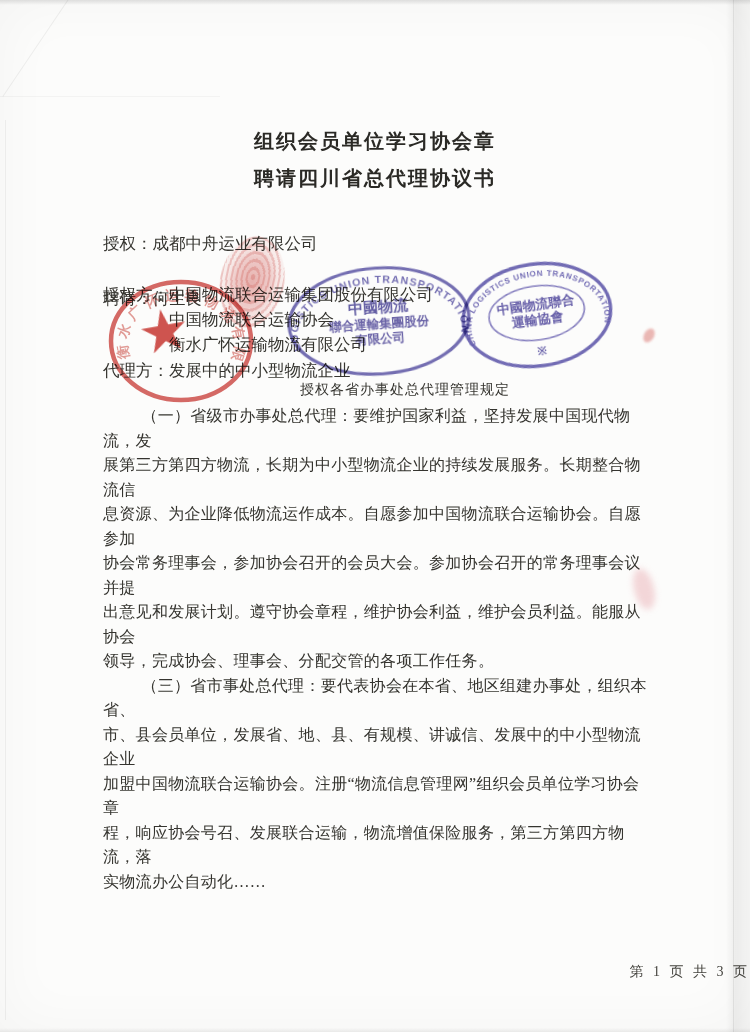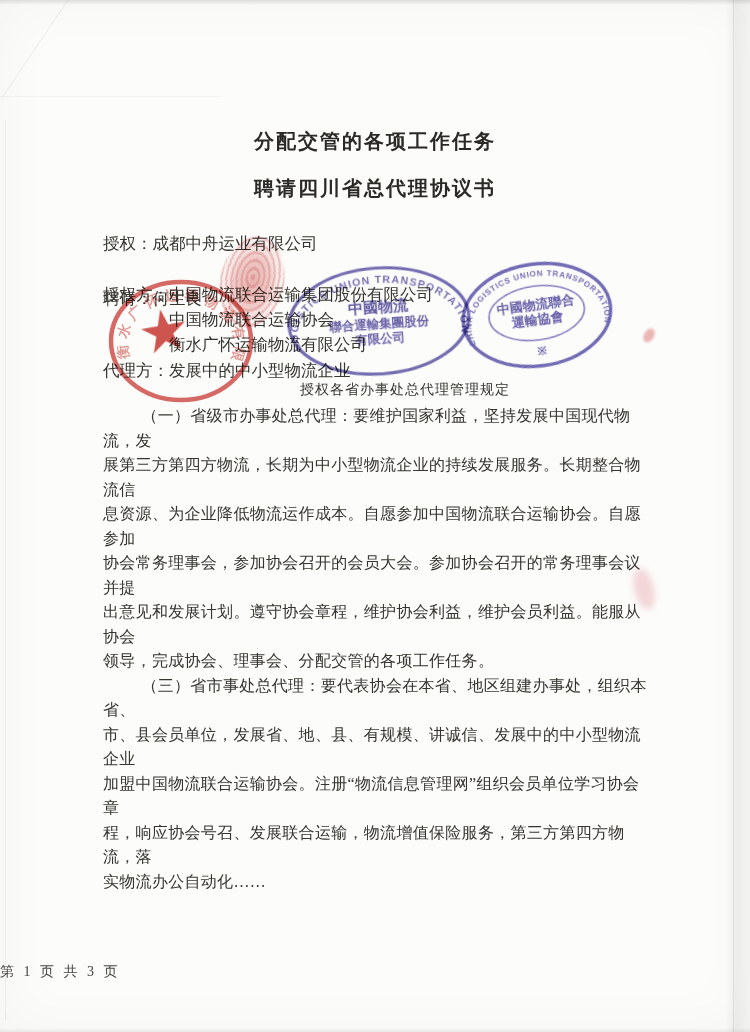--- a/index.html
+++ b/index.html
@@ -19,30 +19,30 @@
     background:linear-gradient(90deg,rgba(0,0,0,0),rgba(0,0,0,.055) 40%,rgba(0,0,0,.02));}
   .crease-right-line{position:absolute;top:0;left:733px;width:1px;height:100%;background:rgba(0,0,0,.07);}
   .crease-left{position:absolute;left:5px;top:120px;width:1px;height:900px;background:rgba(0,0,0,.05);}
   .fold-tl{position:absolute;left:-28px;top:38px;width:140px;height:1px;
     background:rgba(0,0,0,.06);transform:rotate(-56deg);}
   .crease-mid{position:absolute;left:0;top:96px;width:220px;height:1px;background:rgba(0,0,0,.035);}
 
   
   .title-line{position:absolute;left:0;width:100%;text-align:center;
     font-size:20px;font-weight:bold;letter-spacing:2px;color:#2a2925;}
-  .t1{top:128px;} .t2{top:175px;}
+  .t1{top:128px;} .t2{top:165px;}
   .intro-line{position:absolute;left:103px;font-size:16.5px;white-space:nowrap;}
   .i1{top:233px;} .i2{top:258px;margin-top:30px;} .i3{top:284px;}
   .i4{top:309px;left:169px;} .i5{top:334px;left:169px;} .i6{top:360px;}
   .section-heading{position:absolute;left:125px;top:381px;width:560px;
     text-align:center;font-size:14px;letter-spacing:1px;}
   .body-text{position:absolute;left:103px;top:404px;width:552px;
     font-size:16px;line-height:24.5px;letter-spacing:.3px;}
   .body-text p{margin:0;white-space:pre-line;text-indent:2.4em;}
-  .footer{position:absolute;left:0;top:963px;width:100%;text-align:left;
+  .footer{position:absolute;left:0;top:963px;width:100%;text-align:right;
     font-size:14px;letter-spacing:3px;color:#44433e;}
 
   
   .stamp{position:absolute;mix-blend-mode:multiply;}
   .fingerprint{
     left:220px;top:236px;width:64px;height:92px;border-radius:50%;
     transform:rotate(12deg);filter:blur(.6px);opacity:.9;
     background:
       repeating-radial-gradient(ellipse at 50% 45%,rgba(198,52,46,.30) 0 2px,rgba(198,52,46,.06) 2px 5px),
       radial-gradient(closest-side,rgba(198,52,46,.38),rgba(198,52,46,.22) 55%,rgba(198,52,46,.05) 78%,rgba(198,52,46,0));
@@ -66,21 +66,21 @@
 <div class="page">
 
   <div class="edge-top"></div>
   <div class="edge-bottom"></div>
   <div class="crease-right"></div>
   <div class="crease-right-line"></div>
   <div class="crease-left"></div>
   <div class="fold-tl"></div>
   <div class="crease-mid"></div>
 
-  <div class="title-line t1">分配交管的各项工作任务</div>
+  <div class="title-line t1">组织会员单位学习协会章</div>
   <div class="title-line t2">聘请四川省总代理协议书</div>
 
   <div class="intro-line i1">授权：成都中舟运业有限公司</div>
   <div class="intro-line i2">聘请：何生良</div>
   <div class="intro-line i3">授权方：中国物流联合运输集团股份有限公司</div>
   <div class="intro-line i4">中国物流联合运输协会</div>
   <div class="intro-line i5">衡水广怀运输物流有限公司</div>
   <div class="intro-line i6">代理方：发展中的中小型物流企业</div>
 
   <div class="section-heading">授权各省办事处总代理管理规定</div>

